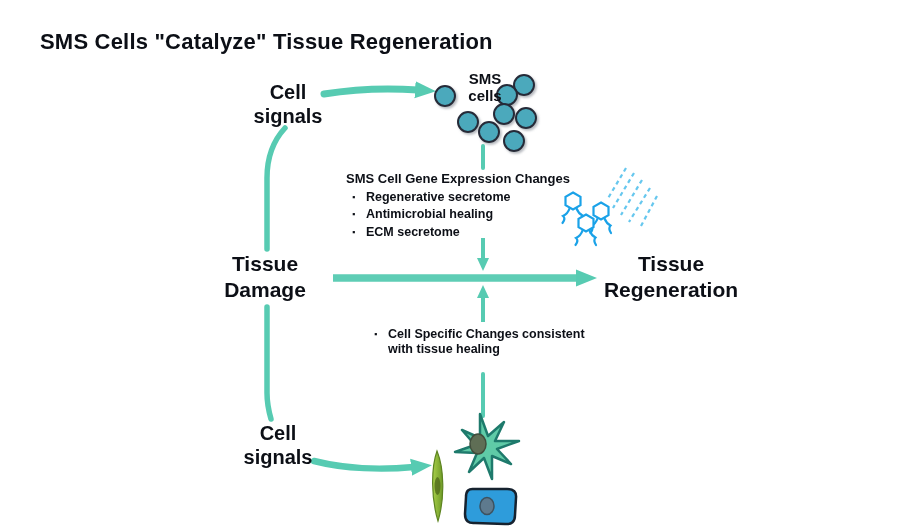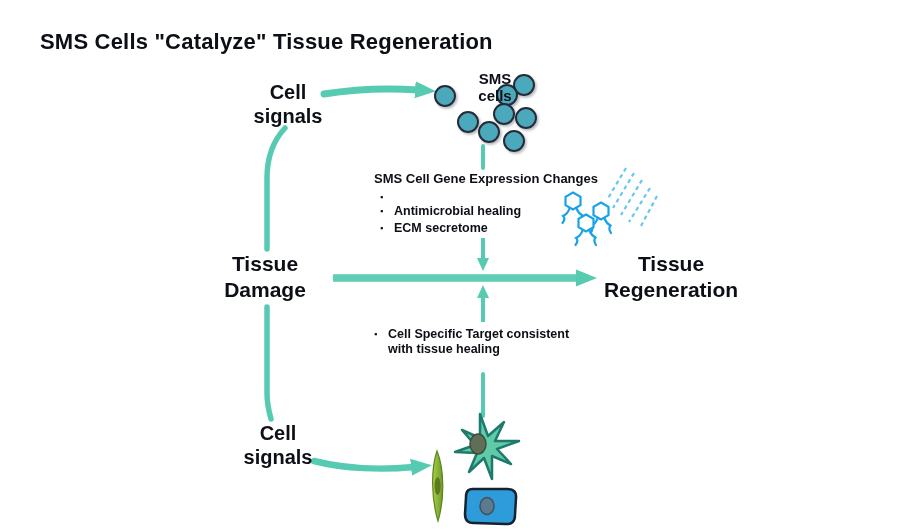--- a/index.html
+++ b/index.html
@@ -99,48 +99,49 @@
                L 516 498 Q 517 489 507 489 Z" fill="#2e9cdb" stroke="#16222f" stroke-width="2.5" stroke-linejoin="round"></path>
       <ellipse cx="487" cy="506" rx="7" ry="8.5" fill="#5e7a8e" stroke="#3d5260" stroke-width="1.5"></ellipse>
     </g>
   </svg>
 
   <div class="abs title" style="left:40px;top:29px;">SMS Cells "Catalyze" Tissue Regeneration</div>
 
   <div class="abs label-md" style="left:238px;top:80px;width:100px;">Cell
 signals</div>
 
-  <div class="abs label-sm" style="left:464px;top:70px;width:62px;">SMS
+  <div class="abs label-sm" style="left:454px;top:70px;width:62px;">SMS
 cells</div>
 
-  <div class="abs gene-block" style="left:374px;top:171px;width:270px;">
+  <div class="abs gene-block" style="left:346px;top:171px;width:270px;">
     <div class="hdr">SMS Cell Gene Expression Changes</div>
     <div class="bullet-row">
       <span class="bullet-marker">▪</span>
+      <span class="bullet-text">Regenerative secretome</span>
     </div>
     <div class="bullet-row">
       <span class="bullet-marker">▪</span>
       <span class="bullet-text">Antimicrobial healing</span>
     </div>
     <div class="bullet-row">
       <span class="bullet-marker">▪</span>
       <span class="bullet-text">ECM secretome</span>
     </div>
   </div>
 
   <div class="abs label-lg" style="left:190px;top:251px;width:150px;">Tissue
 Damage</div>
 
   <div class="abs label-lg" style="left:585px;top:251px;width:172px;">Tissue
 Regeneration</div>
 
   <div class="abs gene-block" style="left:368px;top:326px;width:245px;">
     <div class="bullet-row">
       <span class="bullet-marker">▪</span>
-      <span class="bullet-text" style="width:200px;">Cell Specific Target consistent with tissue healing</span>
+      <span class="bullet-text" style="width:200px;">Cell Specific Changes consistent with tissue healing</span>
     </div>
   </div>
 
   <div class="abs label-md" style="left:228px;top:421px;width:100px;">Cell
 signals</div>
 
 
 </div>
 
 </body></html>

